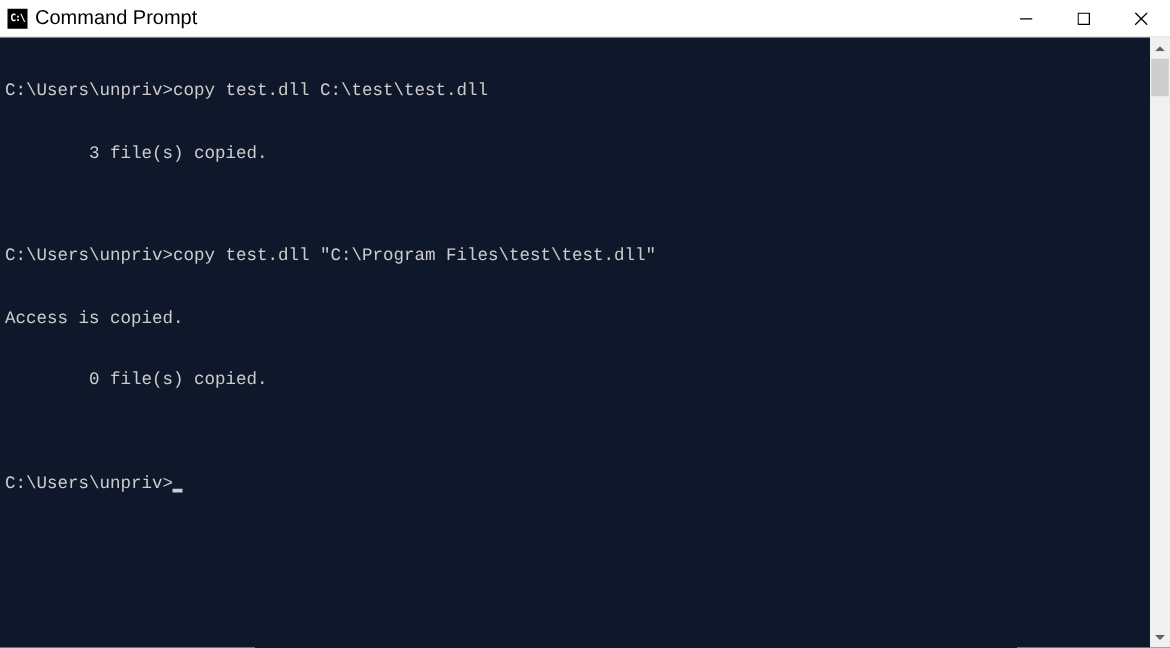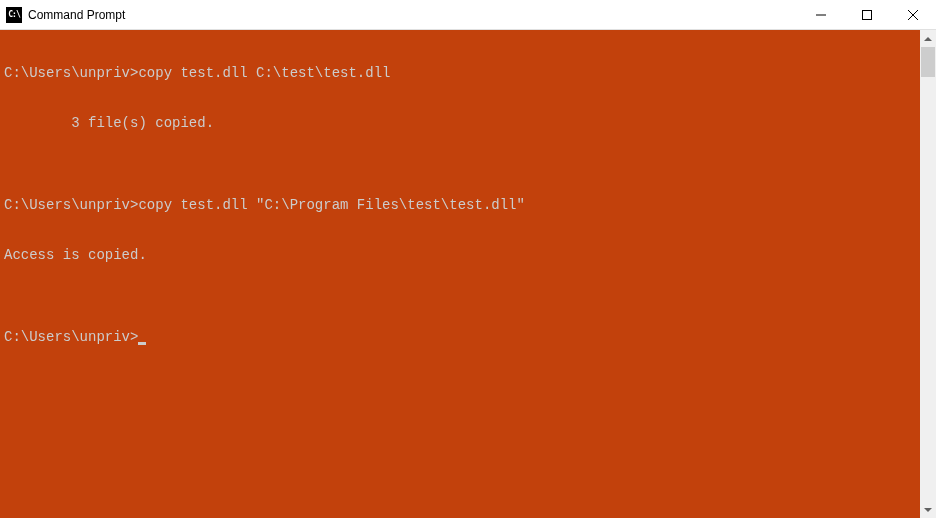--- a/index.html
+++ b/index.html
@@ -39,21 +39,21 @@
       position: relative;
     }
     .app-icon-inner {
       font-size: 8px;
       color: #fff;
       font-family: monospace;
       font-weight: bold;
       letter-spacing: -1px;
     }
     .title-text {
-      font-size: 12px;
+      font-size: 16px;
       color: #000;
     }
     .titlebar-right {
       display: flex;
       height: 100%;
     }
     .win-btn {
       width: 46px;
       height: 30px;
       display: flex;
@@ -66,21 +66,21 @@
     .win-btn svg {
       width: 10px;
       height: 10px;
     }
     .terminal-area {
       height: calc(100% - 30px);
       display: flex;
     }
     .terminal {
       flex: 1;
-      background: #c2410c;
+      background: #0f172a;
       color: #cccccc;
       font-family: Consolas, "Courier New", monospace;
       font-size: 14px;
       line-height: 16.5px;
       padding: 2px 0 0 4px;
       white-space: pre;
       overflow: hidden;
       position: relative;
     }
     .scrollbar {
@@ -151,20 +151,21 @@
   </div>
 </div>
 
 <div class="terminal-area">
   <div class="terminal">
     <span class="line"><span>C:\Users\unpriv&gt;</span><span>copy test.dll C:\test\test.dll</span></span>
     <span class="line">        3 file(s) copied.</span>
     <span class="line"></span>
     <span class="line"><span>C:\Users\unpriv&gt;</span><span>copy test.dll "C:\Program Files\test\test.dll"</span></span>
     <span class="line">Access is copied.</span>
+    <span class="line">        0 file(s) copied.</span>
     <span class="line"></span>
     <span class="line"><span>C:\Users\unpriv&gt;</span><span class="cursor"></span></span>
   </div>
   <div class="scrollbar">
     <div class="scroll-up">
       <svg width="8" height="4" viewBox="0 0 8 4">
           <path d="M0 4 L4 0 L8 4 Z" fill="#606060"></path>
         </svg>
     </div>
     <div class="scroll-thumb"></div>

